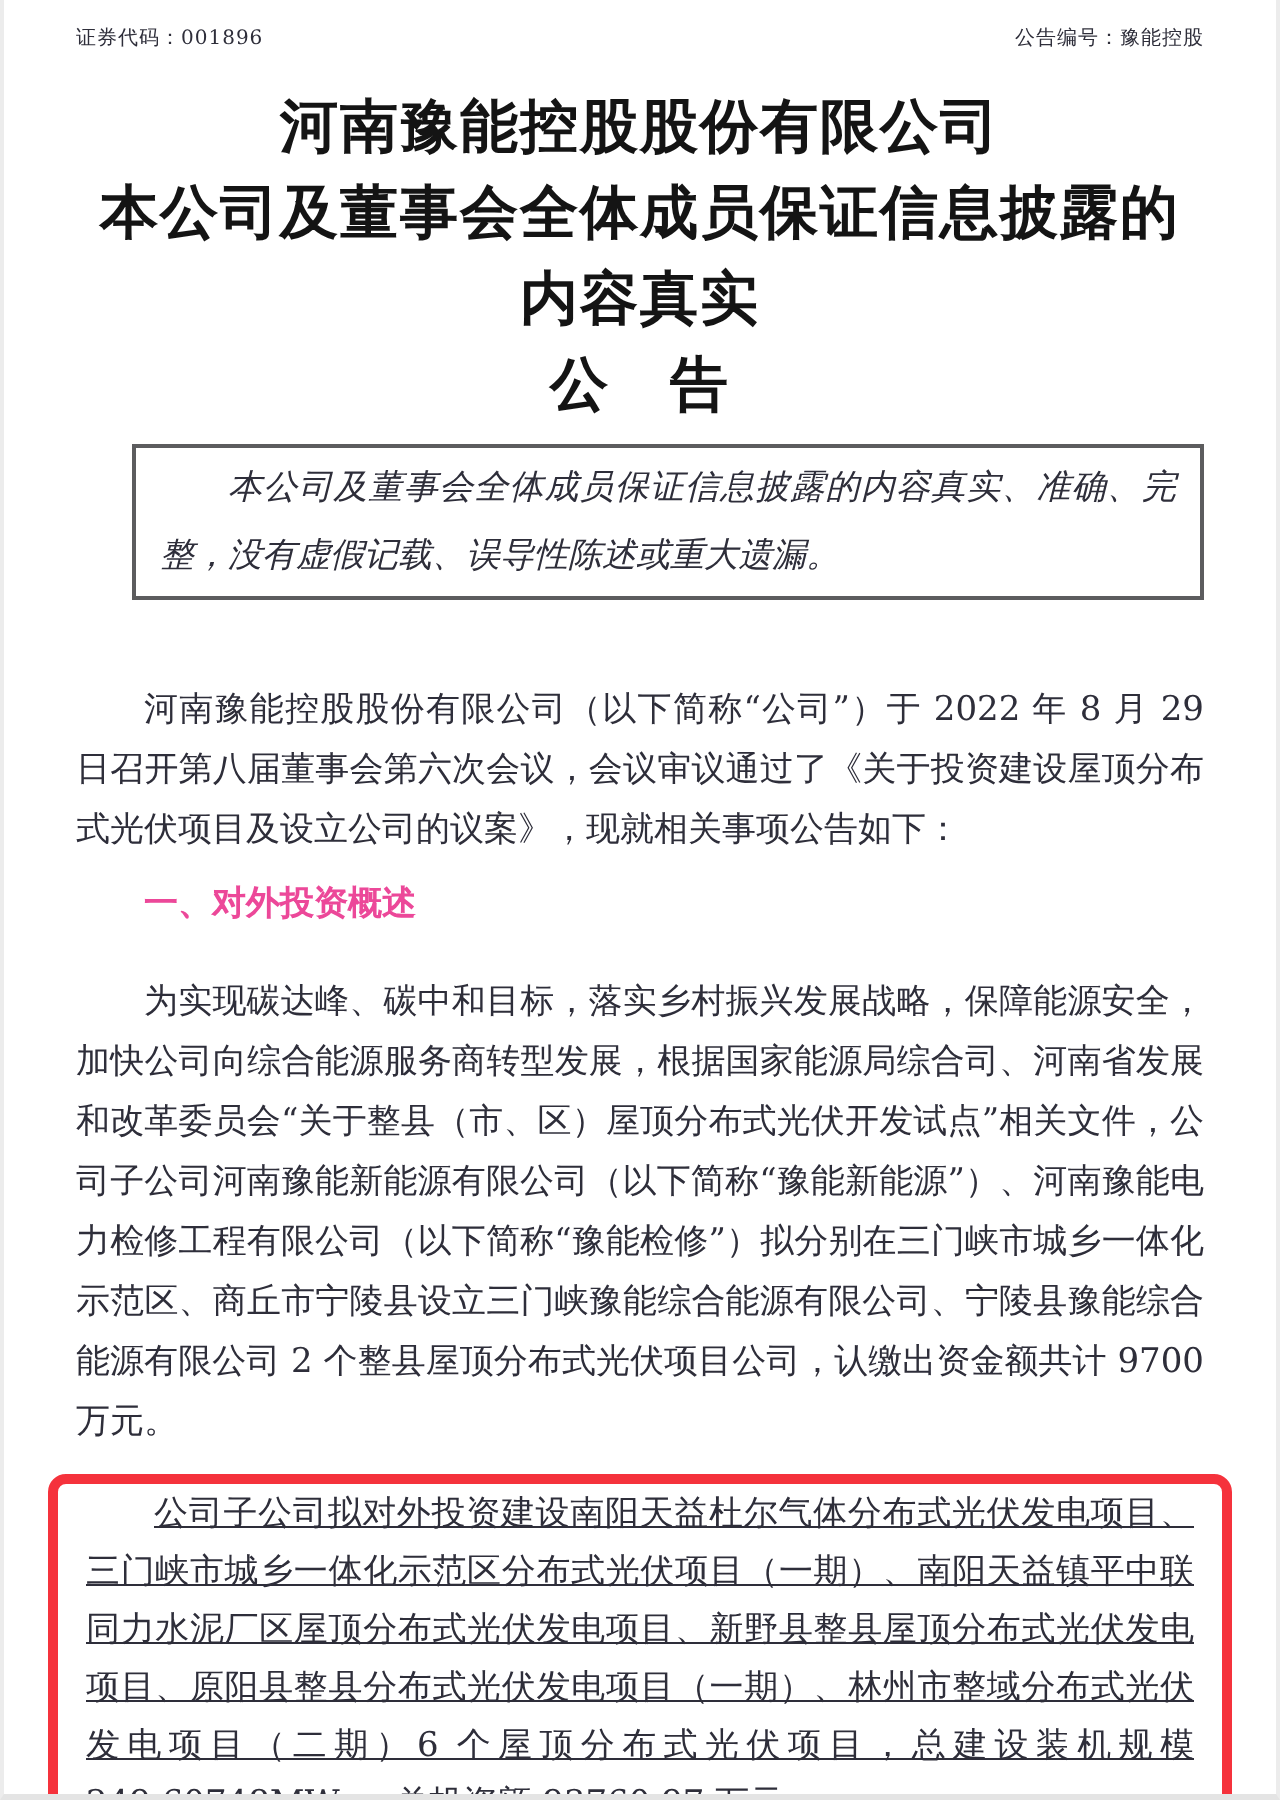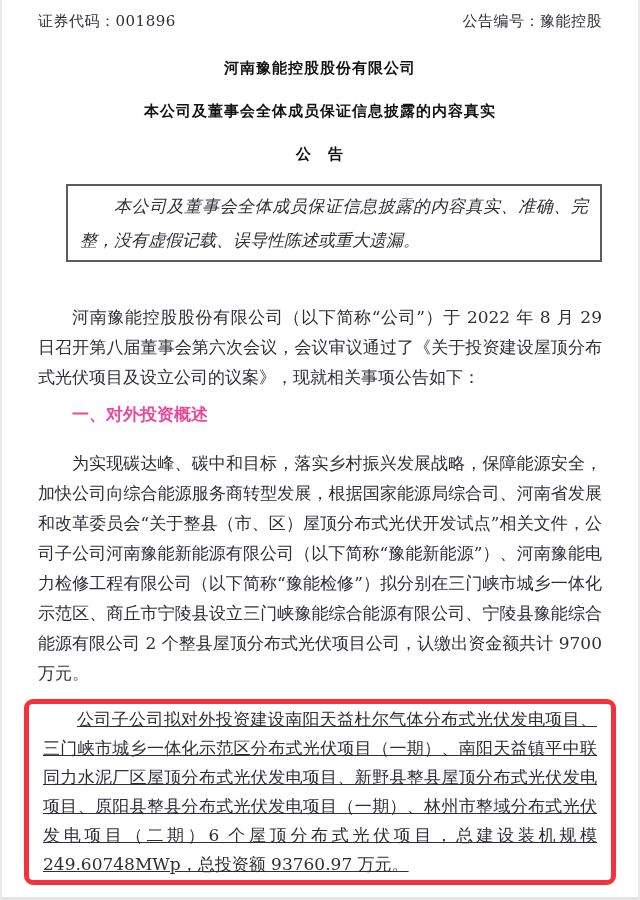--- a/index.html
+++ b/index.html
@@ -18,29 +18,29 @@
     border-right: 2px solid #ececec;
     border-bottom: 3px solid #e4e4e4;
     overflow: hidden;
     color: #2e2e3a;
   }
   .inner { padding: 12px 36px 0 36px; }
 
   .header-row {
     display: flex;
     justify-content: space-between;
-    font-size: 15px;
+    font-size: 10px;
     color: #2e2e3a;
     letter-spacing: 0.5px;
   }
 
   .title {
     font-family: "DejaVu Sans", "Liberation Sans", sans-serif;
     font-weight: bold;
-    font-size: 15px;
+    font-size: 29px;
     color: #141414;
     text-align: center;
     line-height: 43px;
     letter-spacing: 1px;
   }
   .title-first { margin-top: 16px; }
 
   .disclaimer-box {
     margin-top: 8px;
     border: 2px solid #5c5c5e;

